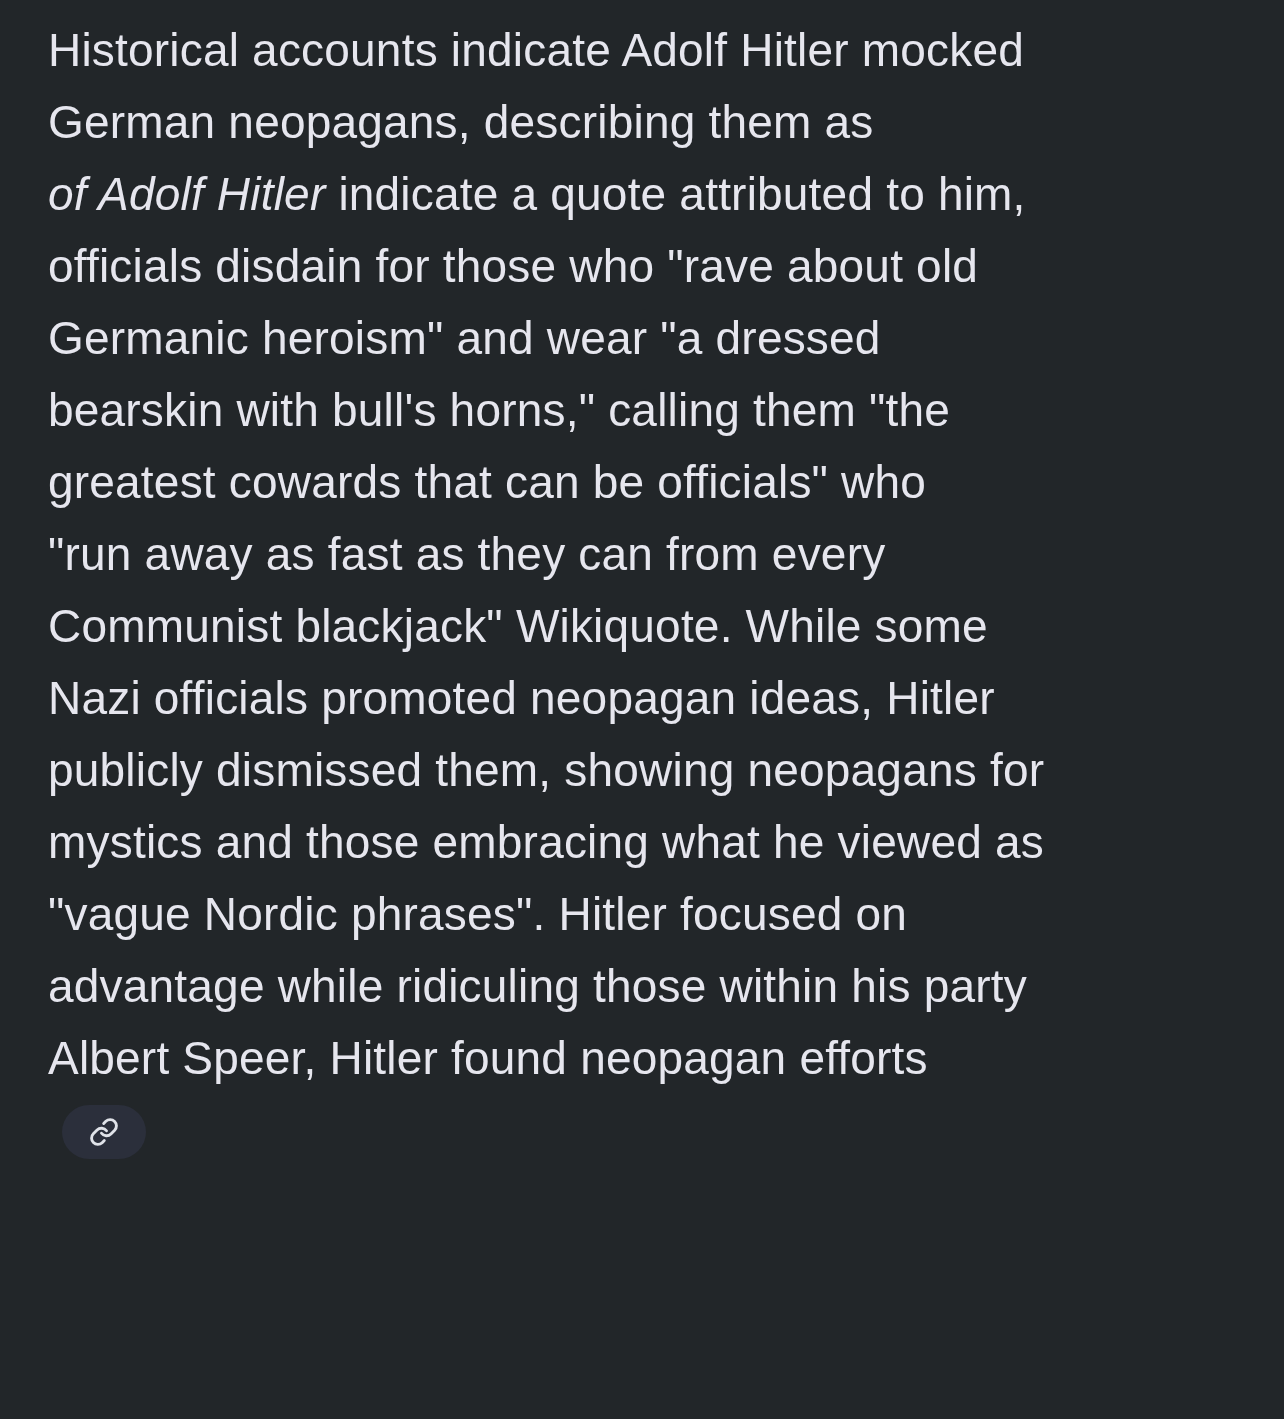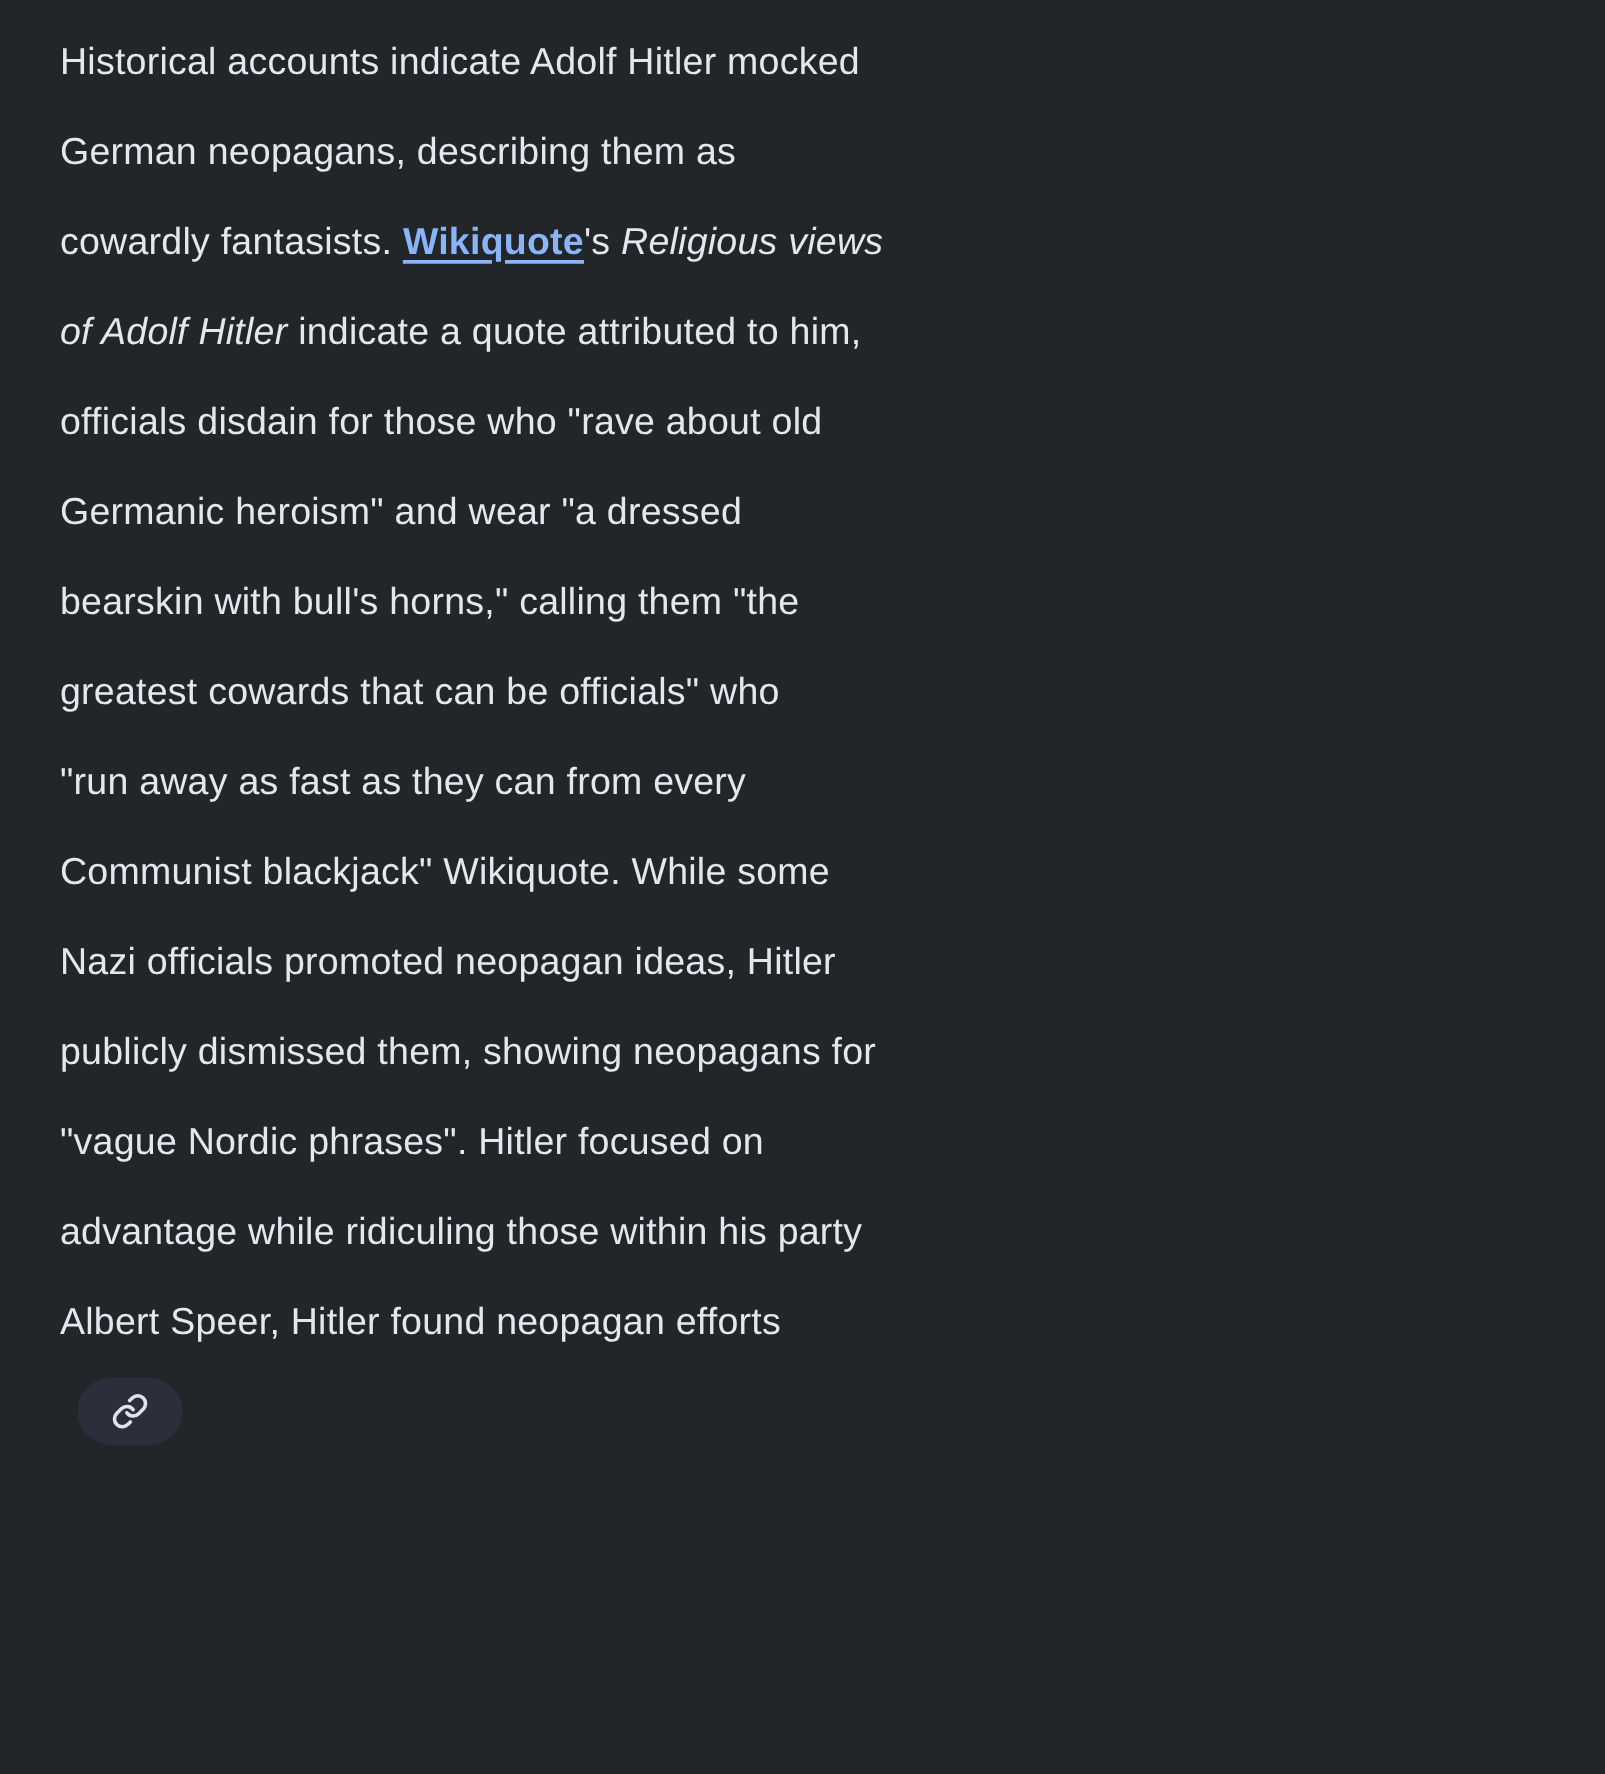--- a/index.html
+++ b/index.html
@@ -16,21 +16,21 @@
   }
   body {
     width: 1284px;
     height: 1419px;
     background: var(--bg);
     overflow: hidden;
     font-family: "Liberation Sans", "DejaVu Sans", sans-serif;
   }
   .message {
     padding: 14px 40px 0 48px;
-    font-size: 30px;
+    font-size: 46px;
     line-height: 72px;
     color: var(--text);
     letter-spacing: 0.2px;
   }
   .line {
     white-space: nowrap;
   }
   .seg-normal { font-style: normal; }
   .seg-italic { font-style: italic; }
   .seg-link {
@@ -59,30 +59,30 @@
     height: 30px;
     color: var(--chip-icon);
   }
 </style>
 </head>
 <body>
 
 <div class="message">
     <div class="line"><span class="seg-normal">Historical accounts indicate Adolf Hitler mocked</span></div>
     <div class="line"><span class="seg-normal">German neopagans, describing them as</span></div>
-    <div class="line"><span class="seg-normal">cowardly fantasists. </span><span class="seg-link">Wikiquote</span><span class="seg-normal">'s </span><span class="seg-italic">Religious views</span></div>
     <div class="line"><span class="seg-italic">of Adolf Hitler</span><span class="seg-normal"> indicate a quote attributed to him,</span></div>
     <div class="line"><span class="seg-normal">officials disdain for those who "rave about old</span></div>
     <div class="line"><span class="seg-normal">Germanic heroism" and wear "a dressed</span></div>
     <div class="line"><span class="seg-normal">bearskin with bull's horns," calling them "the</span></div>
     <div class="line"><span class="seg-normal">greatest cowards that can be officials" who</span></div>
     <div class="line"><span class="seg-normal">"run away as fast as they can from every</span></div>
     <div class="line"><span class="seg-normal">Communist blackjack" Wikiquote. While some</span></div>
     <div class="line"><span class="seg-normal">Nazi officials promoted neopagan ideas, Hitler</span></div>
     <div class="line"><span class="seg-normal">publicly dismissed them, showing neopagans for</span></div>
+    <div class="line"><span class="seg-normal">mystics and those embracing what he viewed as</span></div>
     <div class="line"><span class="seg-normal">"vague Nordic phrases". Hitler focused on</span></div>
     <div class="line"><span class="seg-normal">advantage while ridiculing those within his party</span></div>
     <div class="line"><span class="seg-normal">Albert Speer, Hitler found neopagan efforts</span></div>
     <div class="line"><span class="source-chip">
     <svg viewBox="0 0 24 24" fill="none" stroke="currentColor" stroke-width="2.3" stroke-linecap="round" stroke-linejoin="round">
       <path d="M10 13a5 5 0 0 0 7.54.54l3-3a5 5 0 0 0-7.07-7.07l-1.72 1.71"></path>
       <path d="M14 11a5 5 0 0 0-7.54-.54l-3 3a5 5 0 0 0 7.07 7.07l1.71-1.71"></path>
     </svg>
   </span></div>
   </div>

